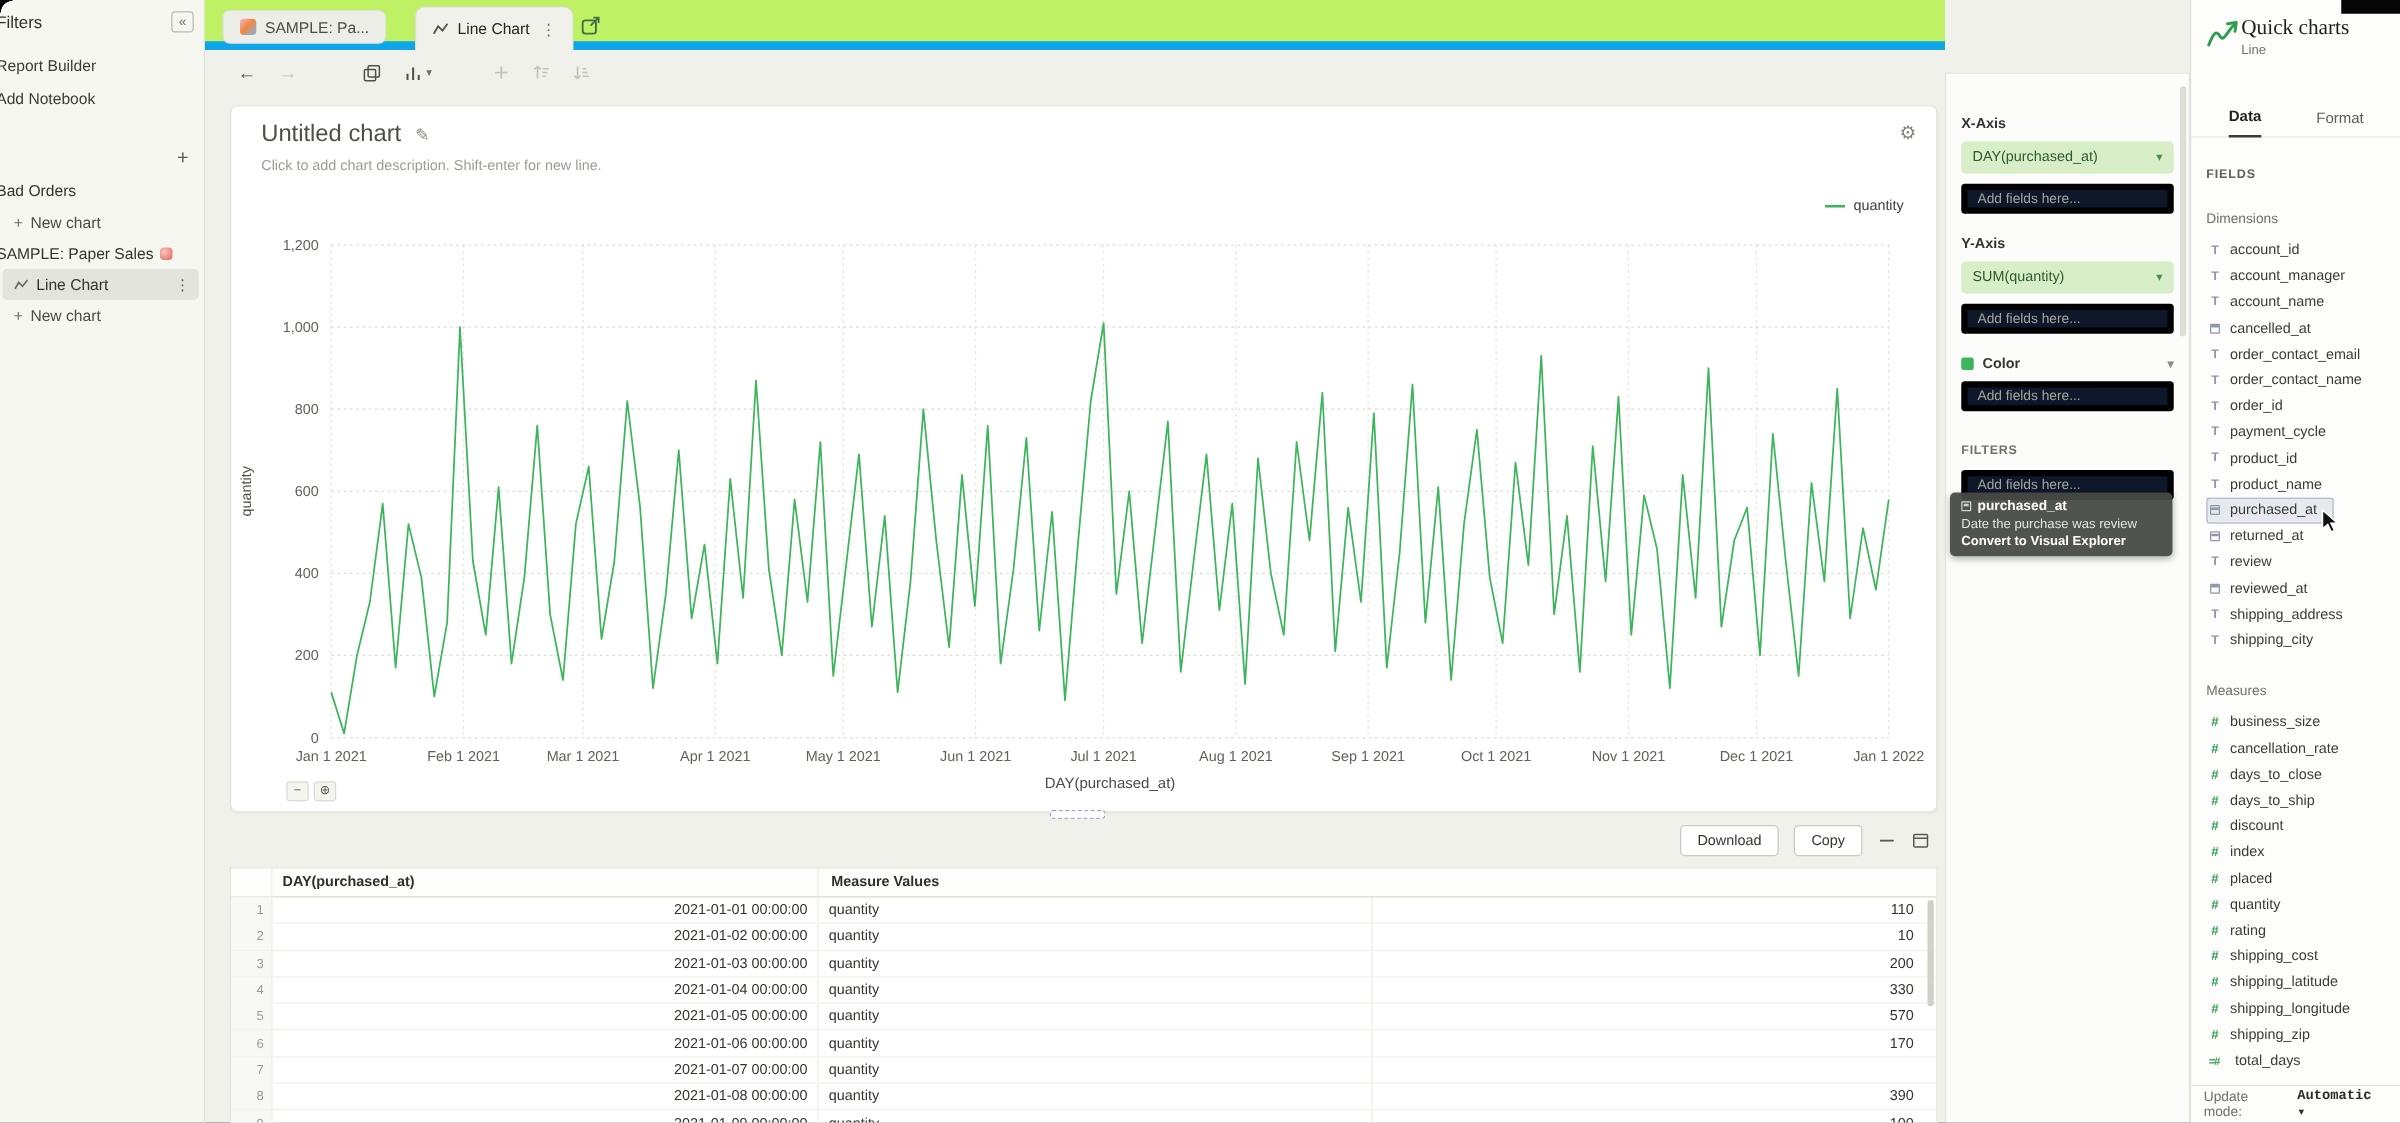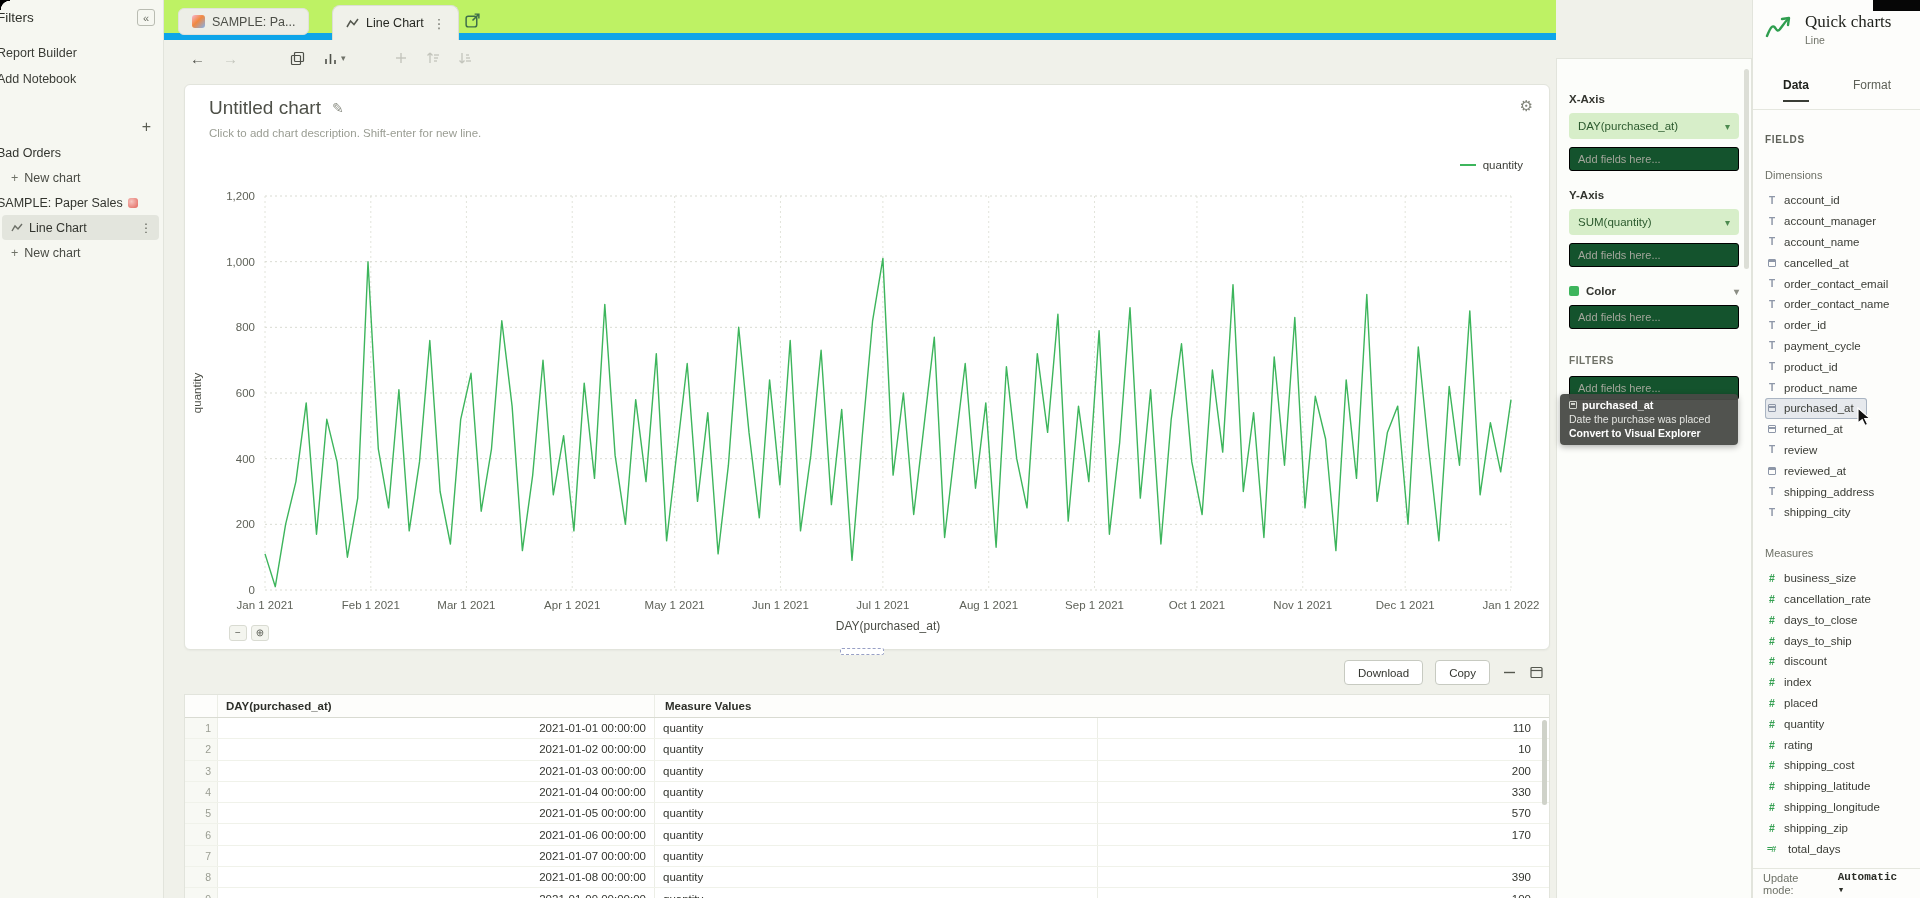--- a/index.html
+++ b/index.html
@@ -72,41 +72,41 @@
   .c-val{padding:0 10px;height:100%;display:flex;align-items:center;}
   .c-date.val{justify-content:flex-end;}
   .c-val.val{justify-content:flex-end;}
   .tbl-scroll{position:absolute;right:3px;top:62px;width:5px;height:85px;background:#cfd2c9;border-radius:3px;}
 
   
   .config{position:absolute;left:1556px;top:58px;width:196px;bottom:0;background:#fcfdfa;border:1px solid var(--border);border-bottom:none;padding:34px 12px 0;}
   .cfg-label{font-size:11.5px;font-weight:bold;color:#33352f;margin-bottom:8px;}
   .pill{height:26px;background:#d7eec9;border-radius:4px;display:flex;align-items:center;justify-content:space-between;padding:0 9px;font-size:11.5px;color:#2c5a2e;margin-bottom:8px;}
   .pill .caret{color:#4d8b50;font-size:10px;}
-  .addbox{height:24px;background:#14532d;border:1px solid #000000;border-radius:3px;display:flex;align-items:center;padding:0 8px;font-size:11px;color:#a3a69b;margin-bottom:18px;}
+  .addbox{height:24px;background:#0f172a;border:5px solid #000000;border-radius:3px;display:flex;align-items:center;padding:0 8px;font-size:11px;color:#a3a69b;margin-bottom:18px;}
   .cfg-head-row{display:flex;align-items:center;gap:7px;font-size:11.5px;font-weight:bold;color:#33352f;margin:10px 0 8px;}
   .color-sq{width:10px;height:10px;border-radius:2px;background:var(--green);}
   .cfg-head-row .caret{margin-left:auto;color:#8b8e84;font-size:10px;}
   .cfg-filters{font-size:10px;font-weight:bold;letter-spacing:.6px;color:#6e7167;margin:26px 0 10px;}
   .cfg-scroll{position:absolute;right:2px;top:10px;width:5px;height:200px;background:#dcded6;border-radius:3px;}
 
   
   .drag-tooltip{position:absolute;left:1560px;top:394px;width:178px;background:rgba(72,74,70,.95);border-radius:4px;padding:5px 9px 6px;color:#fff;z-index:40;box-shadow:0 2px 6px rgba(0,0,0,.3);}
   .tt-title{font-size:11px;font-weight:bold;display:flex;align-items:center;gap:5px;}
   .tt-cal{width:8px;height:8px;border:1px solid #cfd2cc;border-radius:1px;position:relative;flex:none;}
   .tt-cal:after{content:"";position:absolute;left:1px;right:1px;top:1px;height:2px;background:#cfd2cc;}
   .tt-desc{font-size:10.5px;color:#e3e4e0;margin-top:2px;}
   .tt-action{font-size:10.5px;font-weight:bold;margin-top:2px;}
 
   
   .fields{position:absolute;left:1752px;top:0;width:168px;height:100%;background:#fdfdfb;border-left:1px solid var(--border);}
-  .fp-header{height:78px;padding:12px 10px 0;display:flex;gap:12px;}
+  .fp-header{height:78px;padding:12px 10px 0;display:flex;gap:0;}
   .fp-title{font-family:"Liberation Serif",serif;font-size:17px;color:#1e201b;}
   .fp-sub{font-size:10.5px;color:#6f7268;margin-top:2px;}
-  .fp-tabs{display:flex;height:32px;border-bottom:1px solid #e5e7df;align-items:flex-start;padding-left:30px;gap:44px;}
+  .fp-tabs{display:flex;height:32px;border-bottom:1px solid #e5e7df;align-items:flex-end;padding-left:30px;gap:44px;}
   .fp-tab{font-size:12px;color:#5d6057;padding-bottom:8px;}
   .fp-tab.active{color:#1f211c;font-weight:bold;border-bottom:2px solid #3a3d36;margin-bottom:-1px;}
   .fp-body{padding:24px 0 0 12px;}
   .fp-fields-label{font-size:10px;font-weight:bold;letter-spacing:.7px;color:#5f625a;}
   .fp-group-label{font-size:11px;color:#6e7167;margin:24px 0 9px;}
   .field-item{display:flex;align-items:center;height:20.8px;font-size:11.5px;color:#3a3c36;gap:7px;padding-left:2px;}
   .fi-ic-text{font-size:10px;color:#8e97a8;width:10px;text-align:center;font-weight:bold;flex:none;}
   .fi-ic-date{display:none;width:8px;height:8px;border:1.2px solid #8e97a8;border-radius:1px;position:relative;margin:0 1px;flex:none;}
   .fi-ic-date:after{content:"";position:absolute;left:0;right:0;top:.5px;height:2px;background:#8e97a8;}
   .field-item.t-date .fi-ic-date{display:inline-block;}
@@ -417,21 +417,21 @@
     <div class="cfg-filters">FILTERS</div>
     <div class="addbox">Add fields here...</div>
     <div class="cfg-scroll"></div>
   </div>
 
   <div class="drag-tooltip">
     <div class="tt-title">
       <span class="tt-cal"></span>
       <span>purchased_at</span>
     </div>
-    <div class="tt-desc">Date the purchase was placed</div>
+    <div class="tt-desc">Date the purchase was review</div>
     <div class="tt-action">Convert to Visual Explorer</div>
   </div>
 
   <div class="fields">
     <div class="fp-header">
       <span class="fp-logo">
         <svg width="30" height="30" viewBox="0 0 30 30" fill="none" stroke="#2f9e4f" stroke-width="2.4" stroke-linecap="round" stroke-linejoin="round">
             <path d="M4 24 C8 14, 10 12, 13 17 C16 22, 18 14, 25 7"></path>
             <path d="M25 13 L26 6 L19 7"></path>
           </svg>

